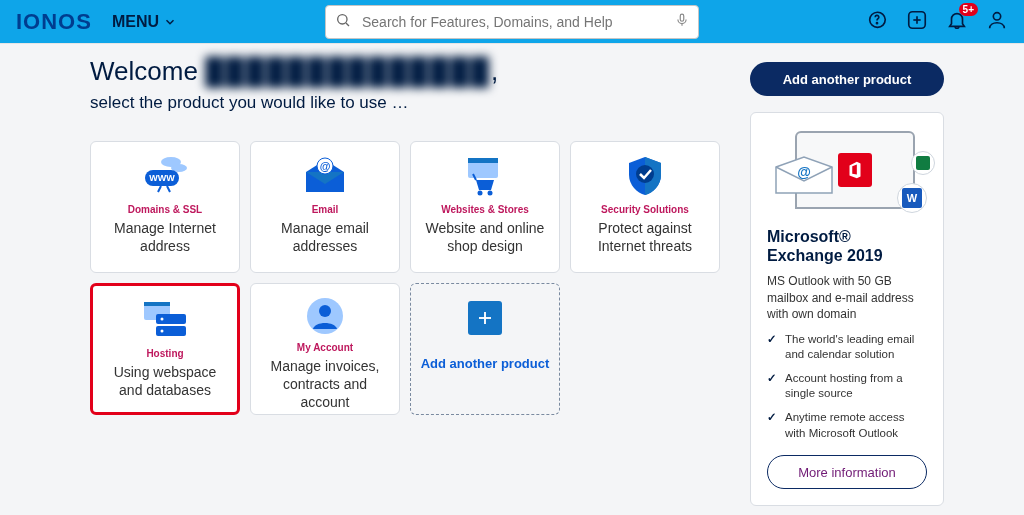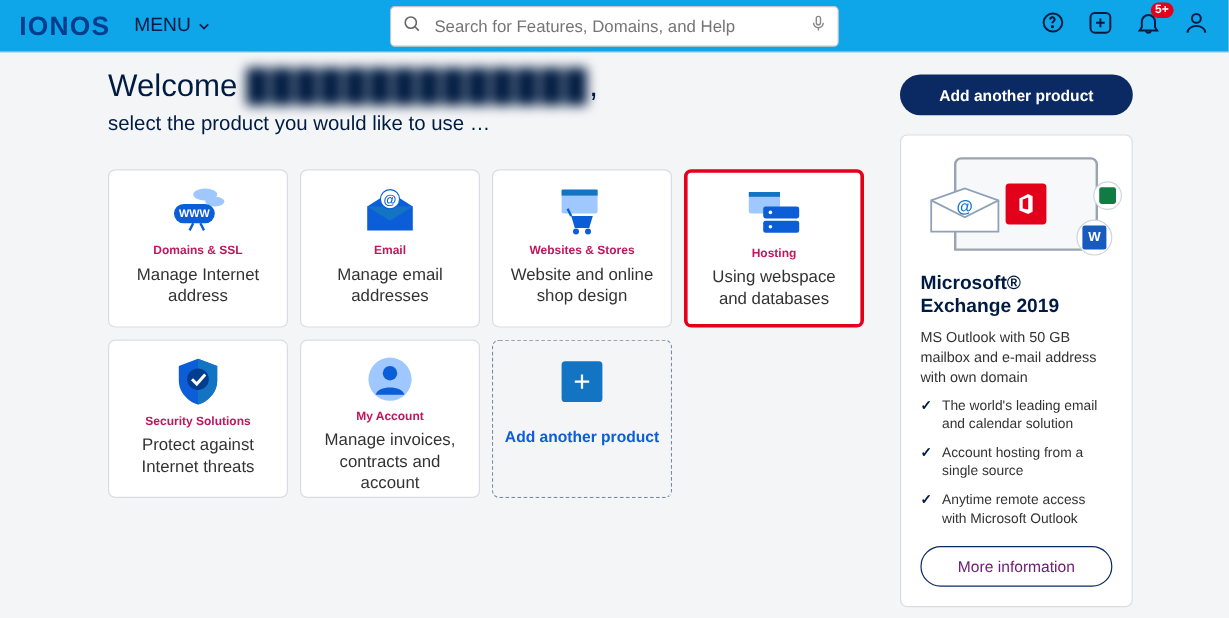--- a/index.html
+++ b/index.html
@@ -1,19 +1,19 @@
 <!DOCTYPE html>
 <html><head>
 <meta charset="utf-8">
 <style>
   * { box-sizing: border-box; margin: 0; padding: 0; }
   body { font-family: -apple-system, BlinkMacSystemFont, "Segoe UI", Arial, sans-serif; background: #f4f5f7; color: #001b41; width: 1024px; height: 515px; overflow: hidden; }
   .header { display: flex; align-items: center; height: 44px; background: #0ea5e9; border-bottom: 1px solid #e5e5e5; padding: 0 16px; position: relative; }
   .logo { font-weight: 800; font-size: 22px; letter-spacing: 1px; color: #003d8f; margin-right: 20px; }
-  .menu { font-size: 16px; font-weight: 400; color: #001b41; display: flex; align-items: center; cursor: pointer; }
+  .menu { font-size: 16px; font-weight: 700; color: #001b41; display: flex; align-items: center; cursor: pointer; }
   .menu svg { margin-left: 4px; }
   .search-wrap { position: absolute; left: 50%; transform: translateX(-50%); width: 374px; }
   .search { width: 100%; height: 34px; border: 1px solid #c5c5c5; border-radius: 4px; padding: 0 36px 0 36px; font-size: 14px; color: #555; background: #fff; }
   .search-wrap .s-icon { position: absolute; left: 10px; top: 50%; transform: translateY(-50%); color: #666; }
   .search-wrap .mic-icon { position: absolute; right: 10px; top: 50%; transform: translateY(-50%); color: #888; }
   .header-icons { margin-left: auto; display: flex; align-items: center; gap: 18px; }
   .header-icons .hicon { position: relative; color: #001b41; cursor: pointer; }
   .badge { position: absolute; top: -6px; right: -10px; background: #e2001a; color: #fff; font-size: 10px; font-weight: 600; padding: 0 4px; border-radius: 8px; line-height: 13px; }
 
   .content { padding: 12px 0 0 90px; display: flex; align-items: flex-start; }
@@ -157,46 +157,46 @@
               <path d="M14 24 h18 l-3 10 h-12 z" fill="#0b5ed7"></path>
               <circle cx="18" cy="37" r="2.5" fill="#0b5ed7"></circle>
               <circle cx="28" cy="37" r="2.5" fill="#0b5ed7"></circle>
               <path d="M14 24 l-3 -6" stroke="#0b5ed7" stroke-width="2"></path>
             </svg>
         </div>
         <h3>Websites &amp; Stores</h3>
         <p>Website and online shop design</p>
       </div>
 
+      <div class="tile row2">
+        <div class="tile-icon">
+          <svg width="40" height="42" viewBox="0 0 40 42">
+              <path d="M20 2 L36 8 V20 C36 30 28 38 20 40 C12 38 4 30 4 20 V8 Z" fill="#0b5ed7"></path>
+              <path d="M20 2 L36 8 V20 C36 30 28 38 20 40 V2 Z" fill="#1474c4"></path>
+              <circle cx="20" cy="19" r="9" fill="#003d8f"></circle>
+              <path d="M15 19 l4 4 l7 -8" stroke="#fff" stroke-width="2.5" fill="none"></path>
+            </svg>
+        </div>
+        <h3>Security Solutions</h3>
+        <p>Protect against Internet threats</p>
+      </div>
+
       <div class="tile highlight">
         <div class="tile-icon">
           <svg width="50" height="40" viewBox="0 0 50 40">
               <rect x="4" y="2" width="26" height="18" rx="2" fill="#9ec8ff"></rect>
               <rect x="4" y="2" width="26" height="4" fill="#1474c4"></rect>
               <rect x="16" y="14" width="30" height="10" rx="2" fill="#0b5ed7"></rect>
               <circle cx="22" cy="19" r="1.5" fill="#fff"></circle>
               <rect x="16" y="26" width="30" height="10" rx="2" fill="#0b5ed7"></rect>
               <circle cx="22" cy="31" r="1.5" fill="#fff"></circle>
             </svg>
         </div>
         <h3>Hosting</h3>
         <p>Using webspace and databases</p>
-      </div>
-
-      <div class="tile row2">
-        <div class="tile-icon">
-          <svg width="40" height="42" viewBox="0 0 40 42">
-              <path d="M20 2 L36 8 V20 C36 30 28 38 20 40 C12 38 4 30 4 20 V8 Z" fill="#0b5ed7"></path>
-              <path d="M20 2 L36 8 V20 C36 30 28 38 20 40 V2 Z" fill="#1474c4"></path>
-              <circle cx="20" cy="19" r="9" fill="#003d8f"></circle>
-              <path d="M15 19 l4 4 l7 -8" stroke="#fff" stroke-width="2.5" fill="none"></path>
-            </svg>
-        </div>
-        <h3>Security Solutions</h3>
-        <p>Protect against Internet threats</p>
       </div>
 
       <div class="tile row2">
         <div class="tile-icon">
           <svg width="40" height="40" viewBox="0 0 40 40">
               <circle cx="20" cy="20" r="18" fill="#9ec8ff"></circle>
               <circle cx="20" cy="15" r="6" fill="#0b5ed7"></circle>
               <path d="M8 33 C10 25 30 25 32 33" fill="#0b5ed7"></path>
             </svg>
         </div>

